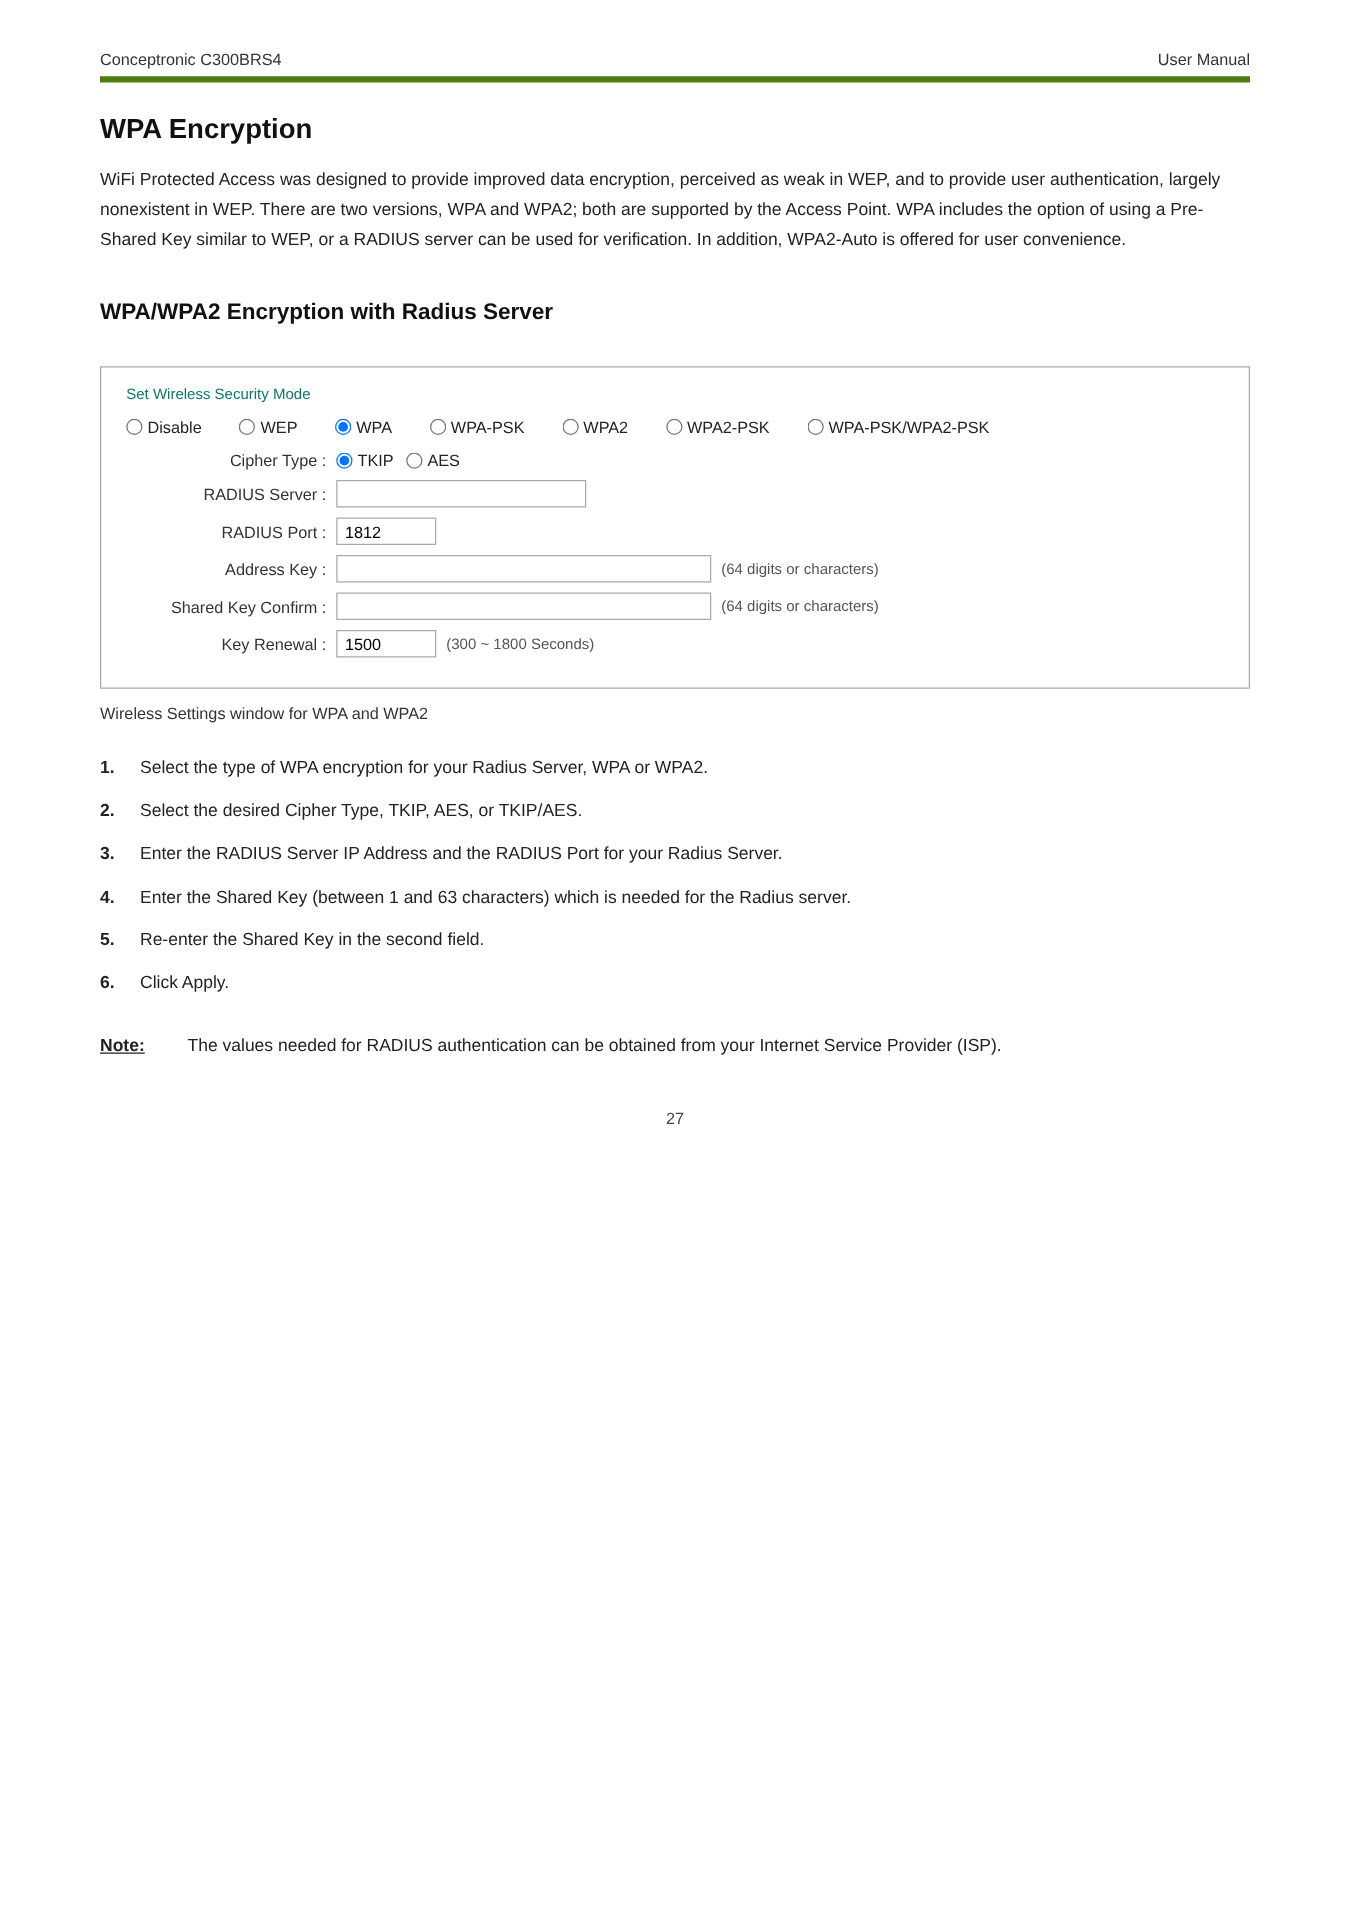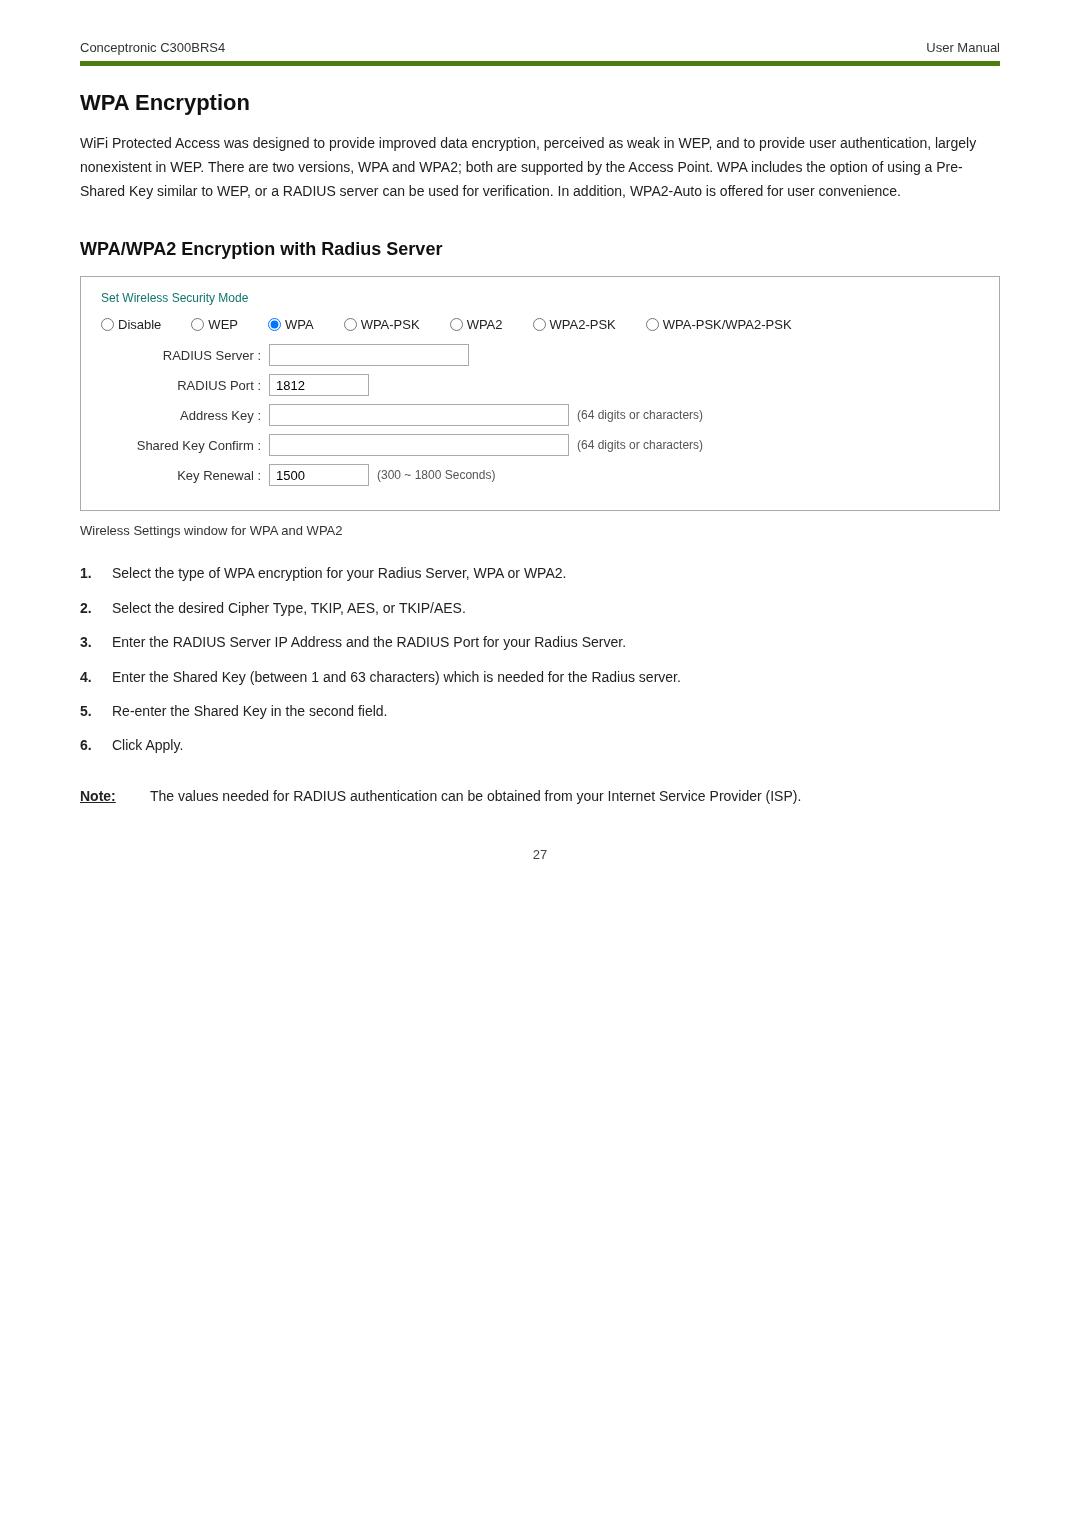--- a/index.html
+++ b/index.html
@@ -23,21 +23,21 @@
     }
     h1.section-title {
       font-size: 22px;
       font-weight: bold;
       margin-bottom: 16px;
       color: #111;
     }
     h2.sub-title {
       font-size: 18px;
       font-weight: bold;
-      margin-bottom: 16px;
+      margin-bottom: 33px;
       color: #111;
     }
     .intro-text {
       font-size: 14px;
       line-height: 1.7;
       margin-bottom: 36px;
       color: #222;
     }
     .form-box {
       border: 1px solid #aaa;
@@ -82,21 +82,21 @@
       color: #333;
       font-size: 13px;
     }
     .form-input {
       border: 1px solid #aaa;
       padding: 2px 6px;
       font-size: 13px;
       height: 22px;
       background: #fff;
     }
-    .form-input-sm { width: 100px; }
+    .form-input-sm { width: 80px; }
     .form-input-md { width: 200px; }
     .form-input-lg { width: 300px; }
     .form-hint {
       font-size: 12px;
       color: #555;
       margin-left: 8px;
     }
     .button-row {
       display: flex;
       justify-content: flex-end;
@@ -215,20 +215,33 @@
     <label class="radio-item">
       <input type="radio" name="security" value="WPA2-PSK" style=""> 
         <span>WPA2-PSK</span>
     </label>
     <label class="radio-item">
       <input type="radio" name="security" value="WPA-PSK/WPA2-PSK" style=""> 
         <span>WPA-PSK/WPA2-PSK</span>
     </label>
   </div>
 
+  <div class="form-row">
+    <span class="form-label">Cipher Type :</span>
+    <div class="cipher-row">
+      <label class="radio-item">
+        <input type="radio" name="cipher" value="TKIP" checked="" style=""> 
+          <span>TKIP</span>
+      </label>
+      <label class="radio-item">
+        <input type="radio" name="cipher" value="AES" style=""> 
+          <span>AES</span>
+      </label>
+    </div>
+  </div>
 
   <div class="form-row">
     <span class="form-label">RADIUS Server :</span>
     <input type="text" class="form-input form-input-md" value="" style="">
   </div>
 
   <div class="form-row">
     <span class="form-label">RADIUS Port :</span>
     <input type="text" class="form-input form-input-sm" value="1812" style="">
   </div>

